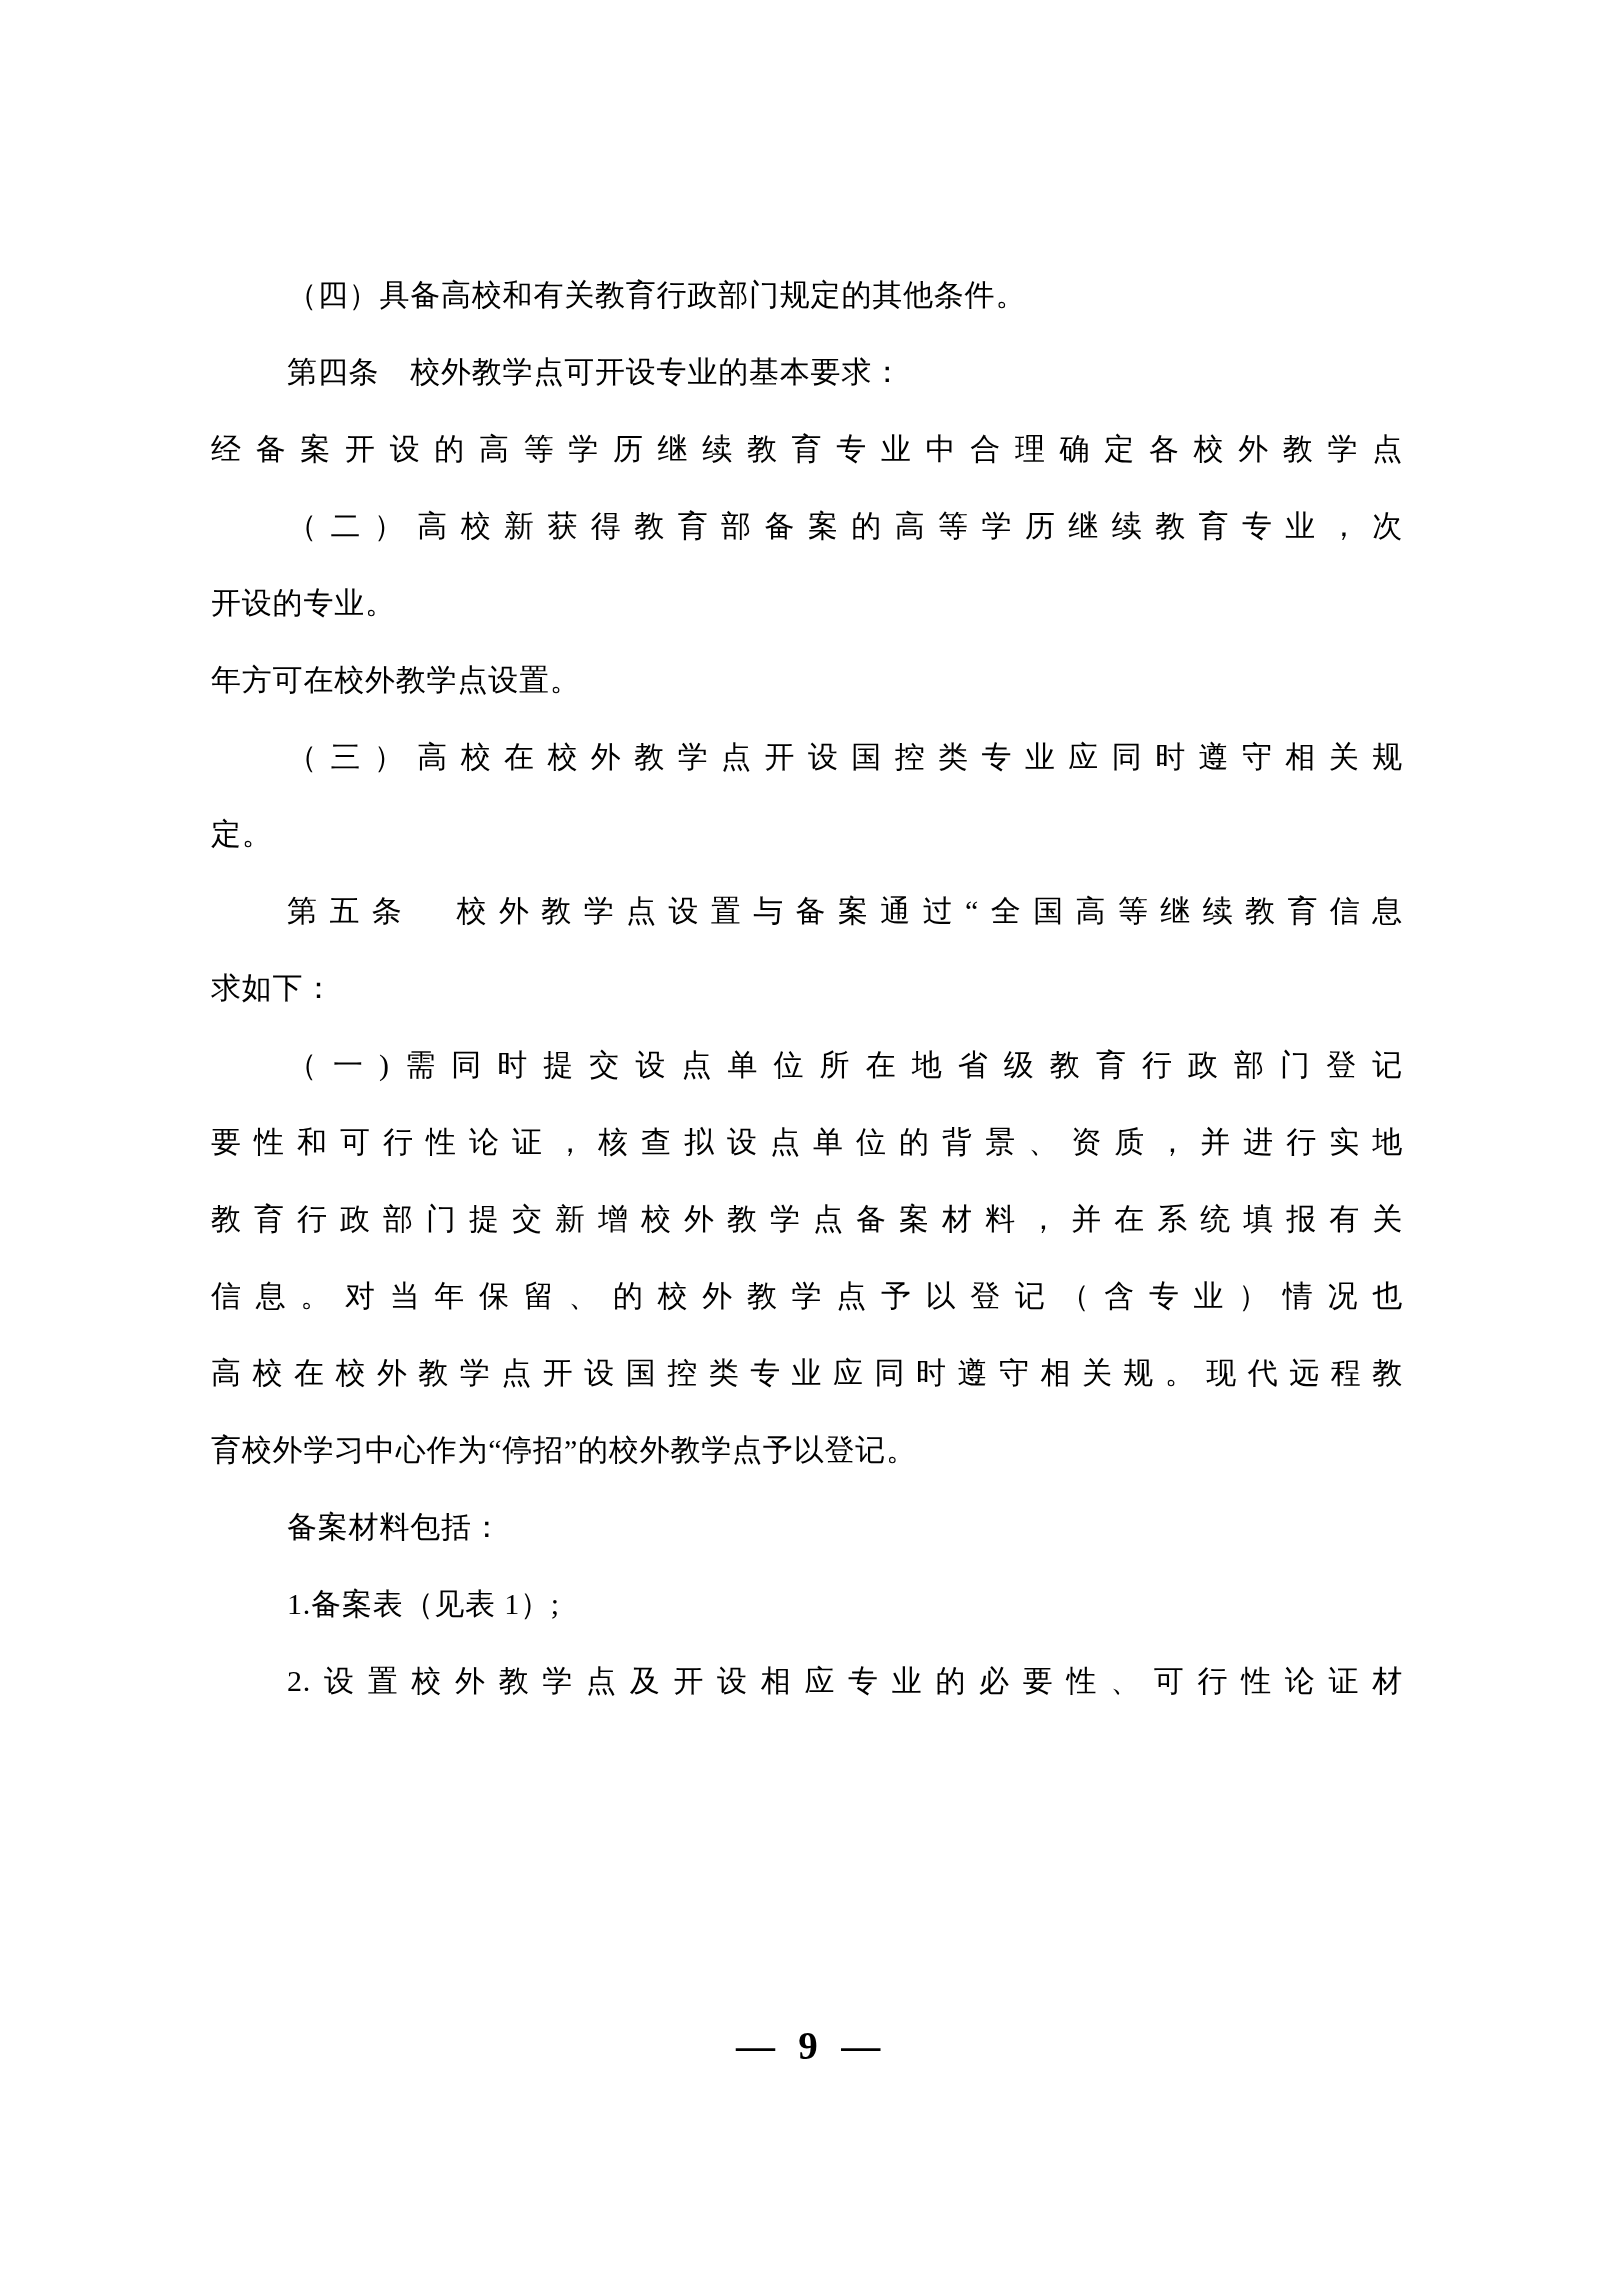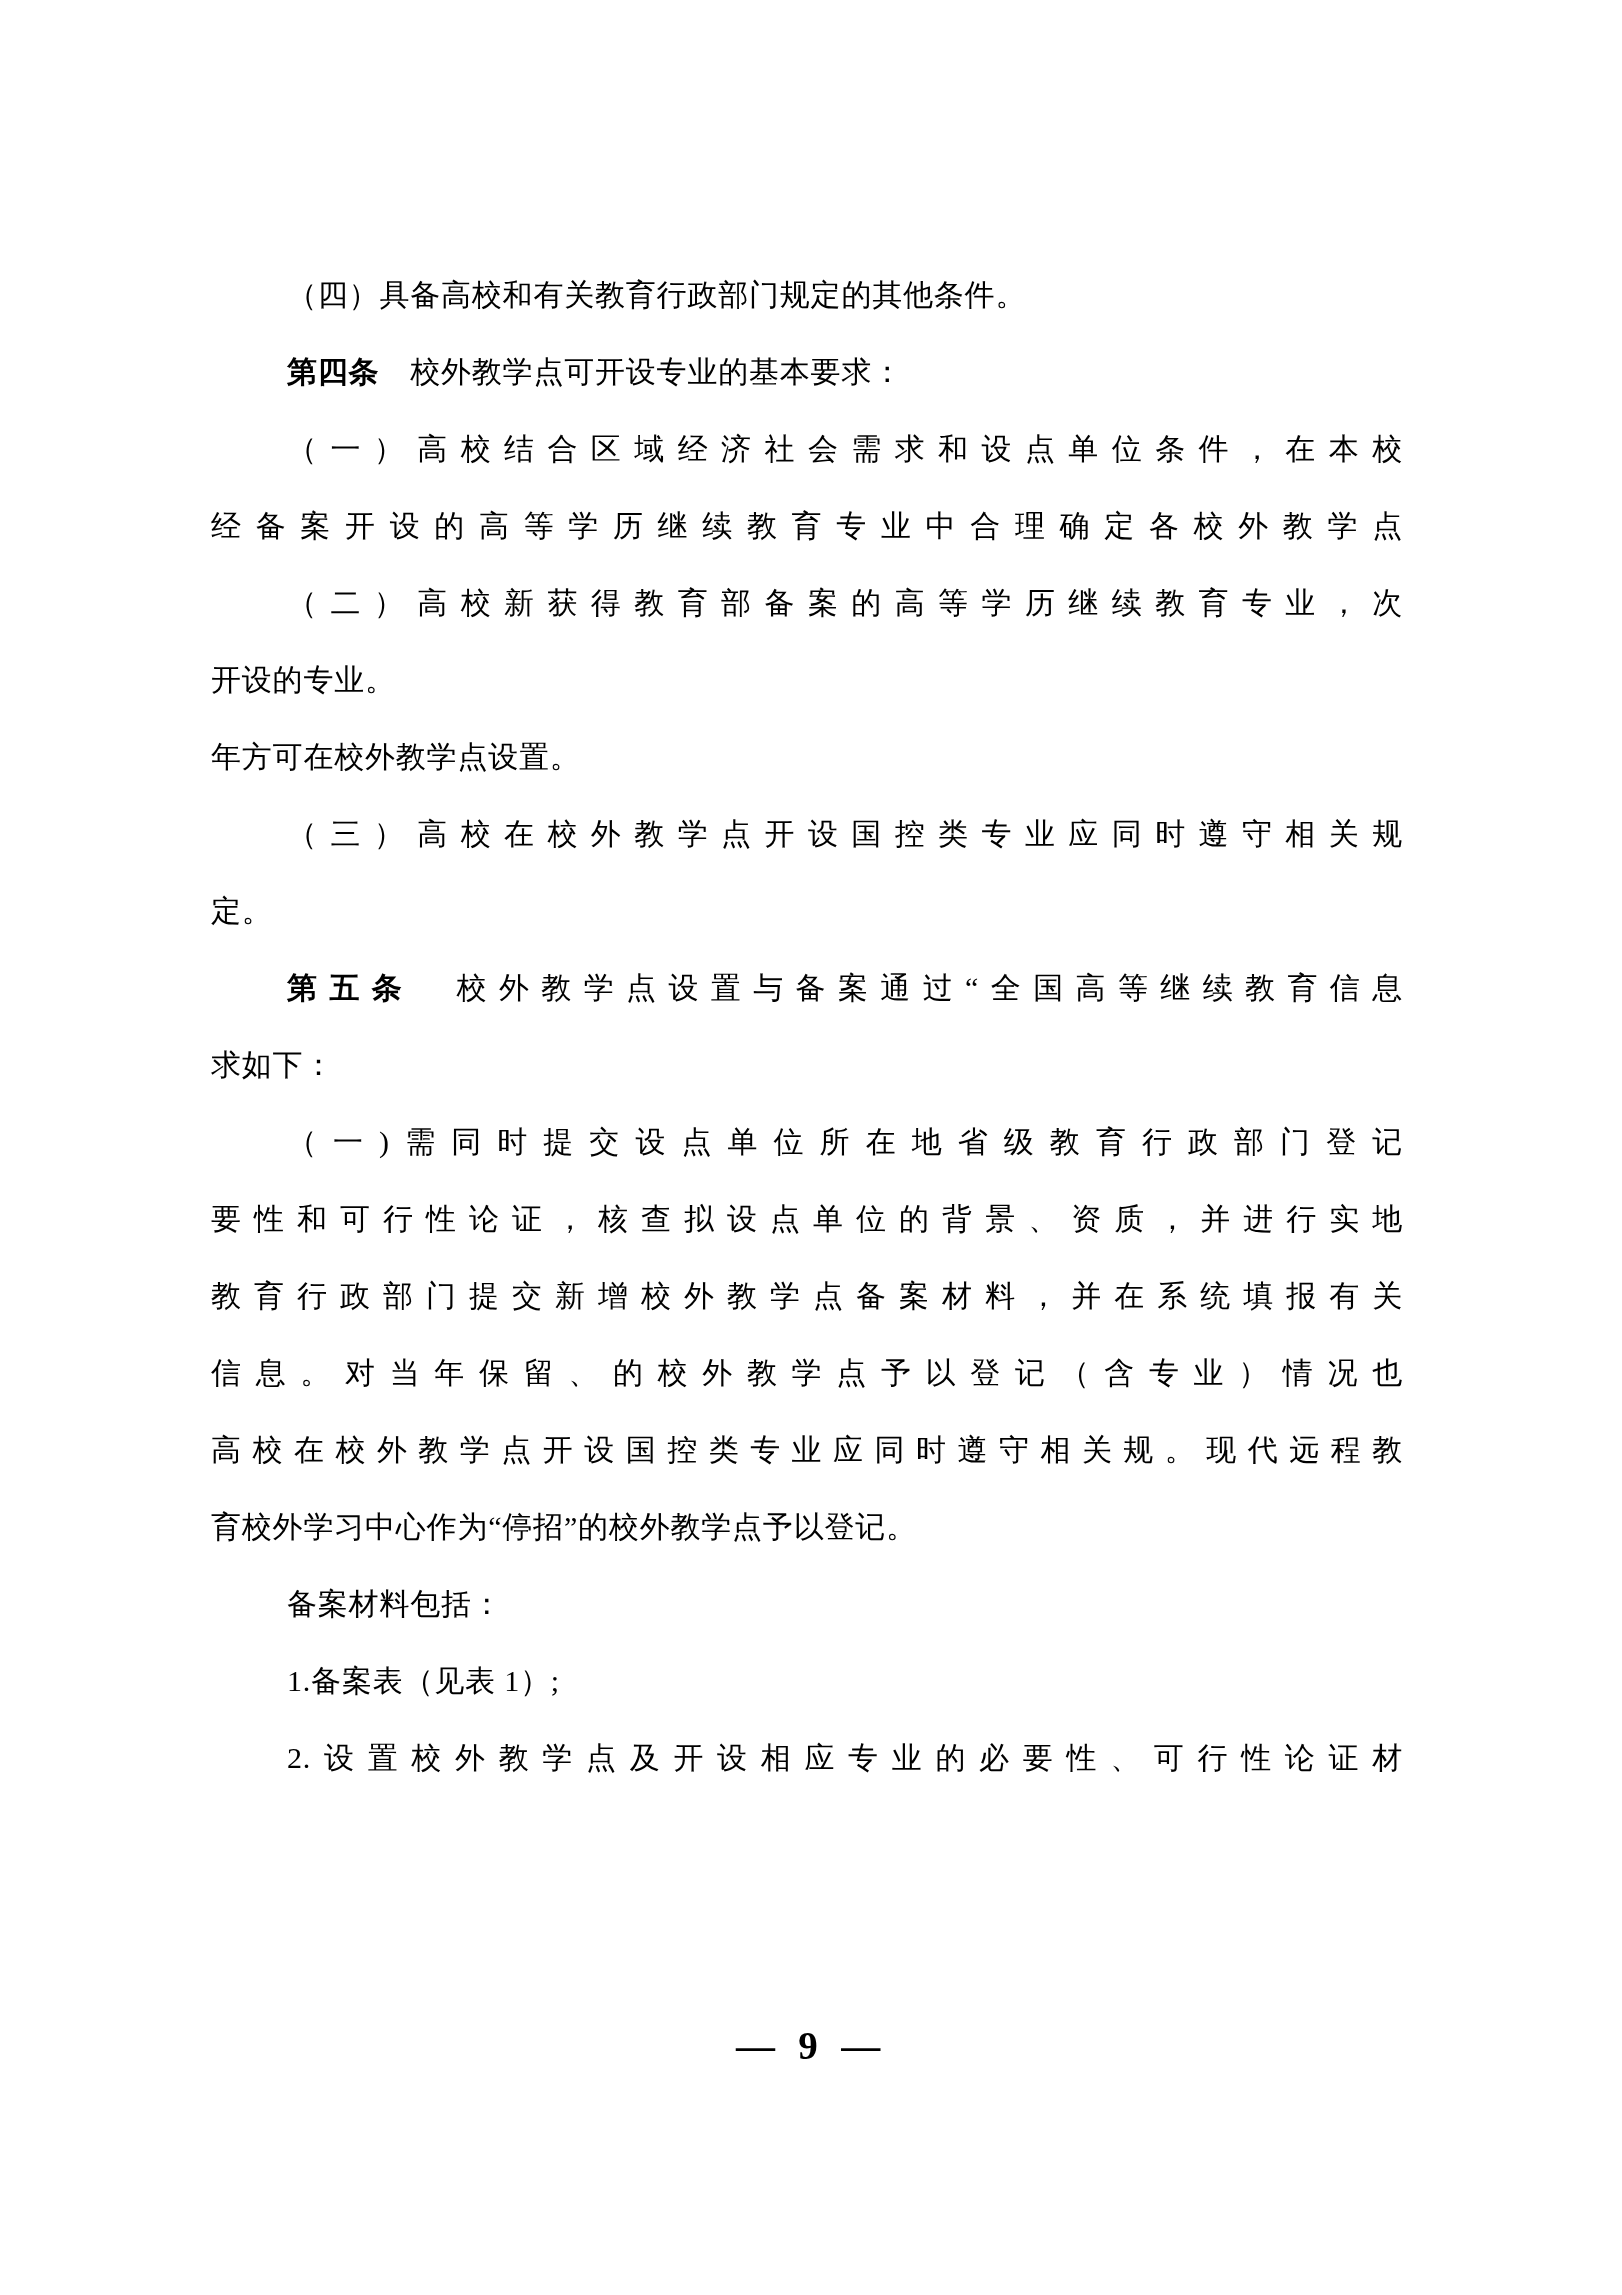--- a/index.html
+++ b/index.html
@@ -27,41 +27,40 @@
   }
   
   .line.jl {
     text-align: justify;
     text-align-last: justify;
   }
   
   .line.ind { padding-left: 76px; }
   .article-number {
     font-family: "Liberation Sans", "DejaVu Sans", sans-serif;
-    font-weight: 700;
+    font-weight: 400;
   }
   .footer {
     position: absolute;
     top: 2020px;
     left: 0;
     width: 1623px;
     text-align: center;
     font-size: 39px;
     font-weight: 700;
     letter-spacing: 6.8px;
     line-height: 51px;
   }
 </style>
 </head>
 <body>
 
 <div class="doc-body">
   <div class="line ind"><span>（四）具备高校和有关教育行政部门规定的其他条件。</span></div>
   <div class="line ind"><span class="article-number">第四条</span><span>　校外教学点可开设专业的基本要求：</span></div>
-  <div class="line ind jl"><span>（一）高校结合区域经济社会需求和设点单位条件，在本校</span></div>
   <div class="line jl"><span>经备案开设的高等学历继续教育专业中合理确定各校外教学点</span></div>
   <div class="line ind jl"><span>（二）高校新获得教育部备案的高等学历继续教育专业，次</span></div>
   <div class="line"><span>开设的专业。</span></div>
   <div class="line"><span>年方可在校外教学点设置。</span></div>
   <div class="line ind jl"><span>（三）高校在校外教学点开设国控类专业应同时遵守相关规</span></div>
   <div class="line"><span>定。</span></div>
   <div class="line ind jl"><span class="article-number">第五条</span><span>　校外教学点设置与备案通过“全国高等继续教育信息</span></div>
   <div class="line"><span>求如下：</span></div>
   <div class="line ind jl"><span>（一)需同时提交设点单位所在地省级教育行政部门登记</span></div>
   <div class="line jl"><span>要性和可行性论证，核查拟设点单位的背景、资质，并进行实地</span></div>

